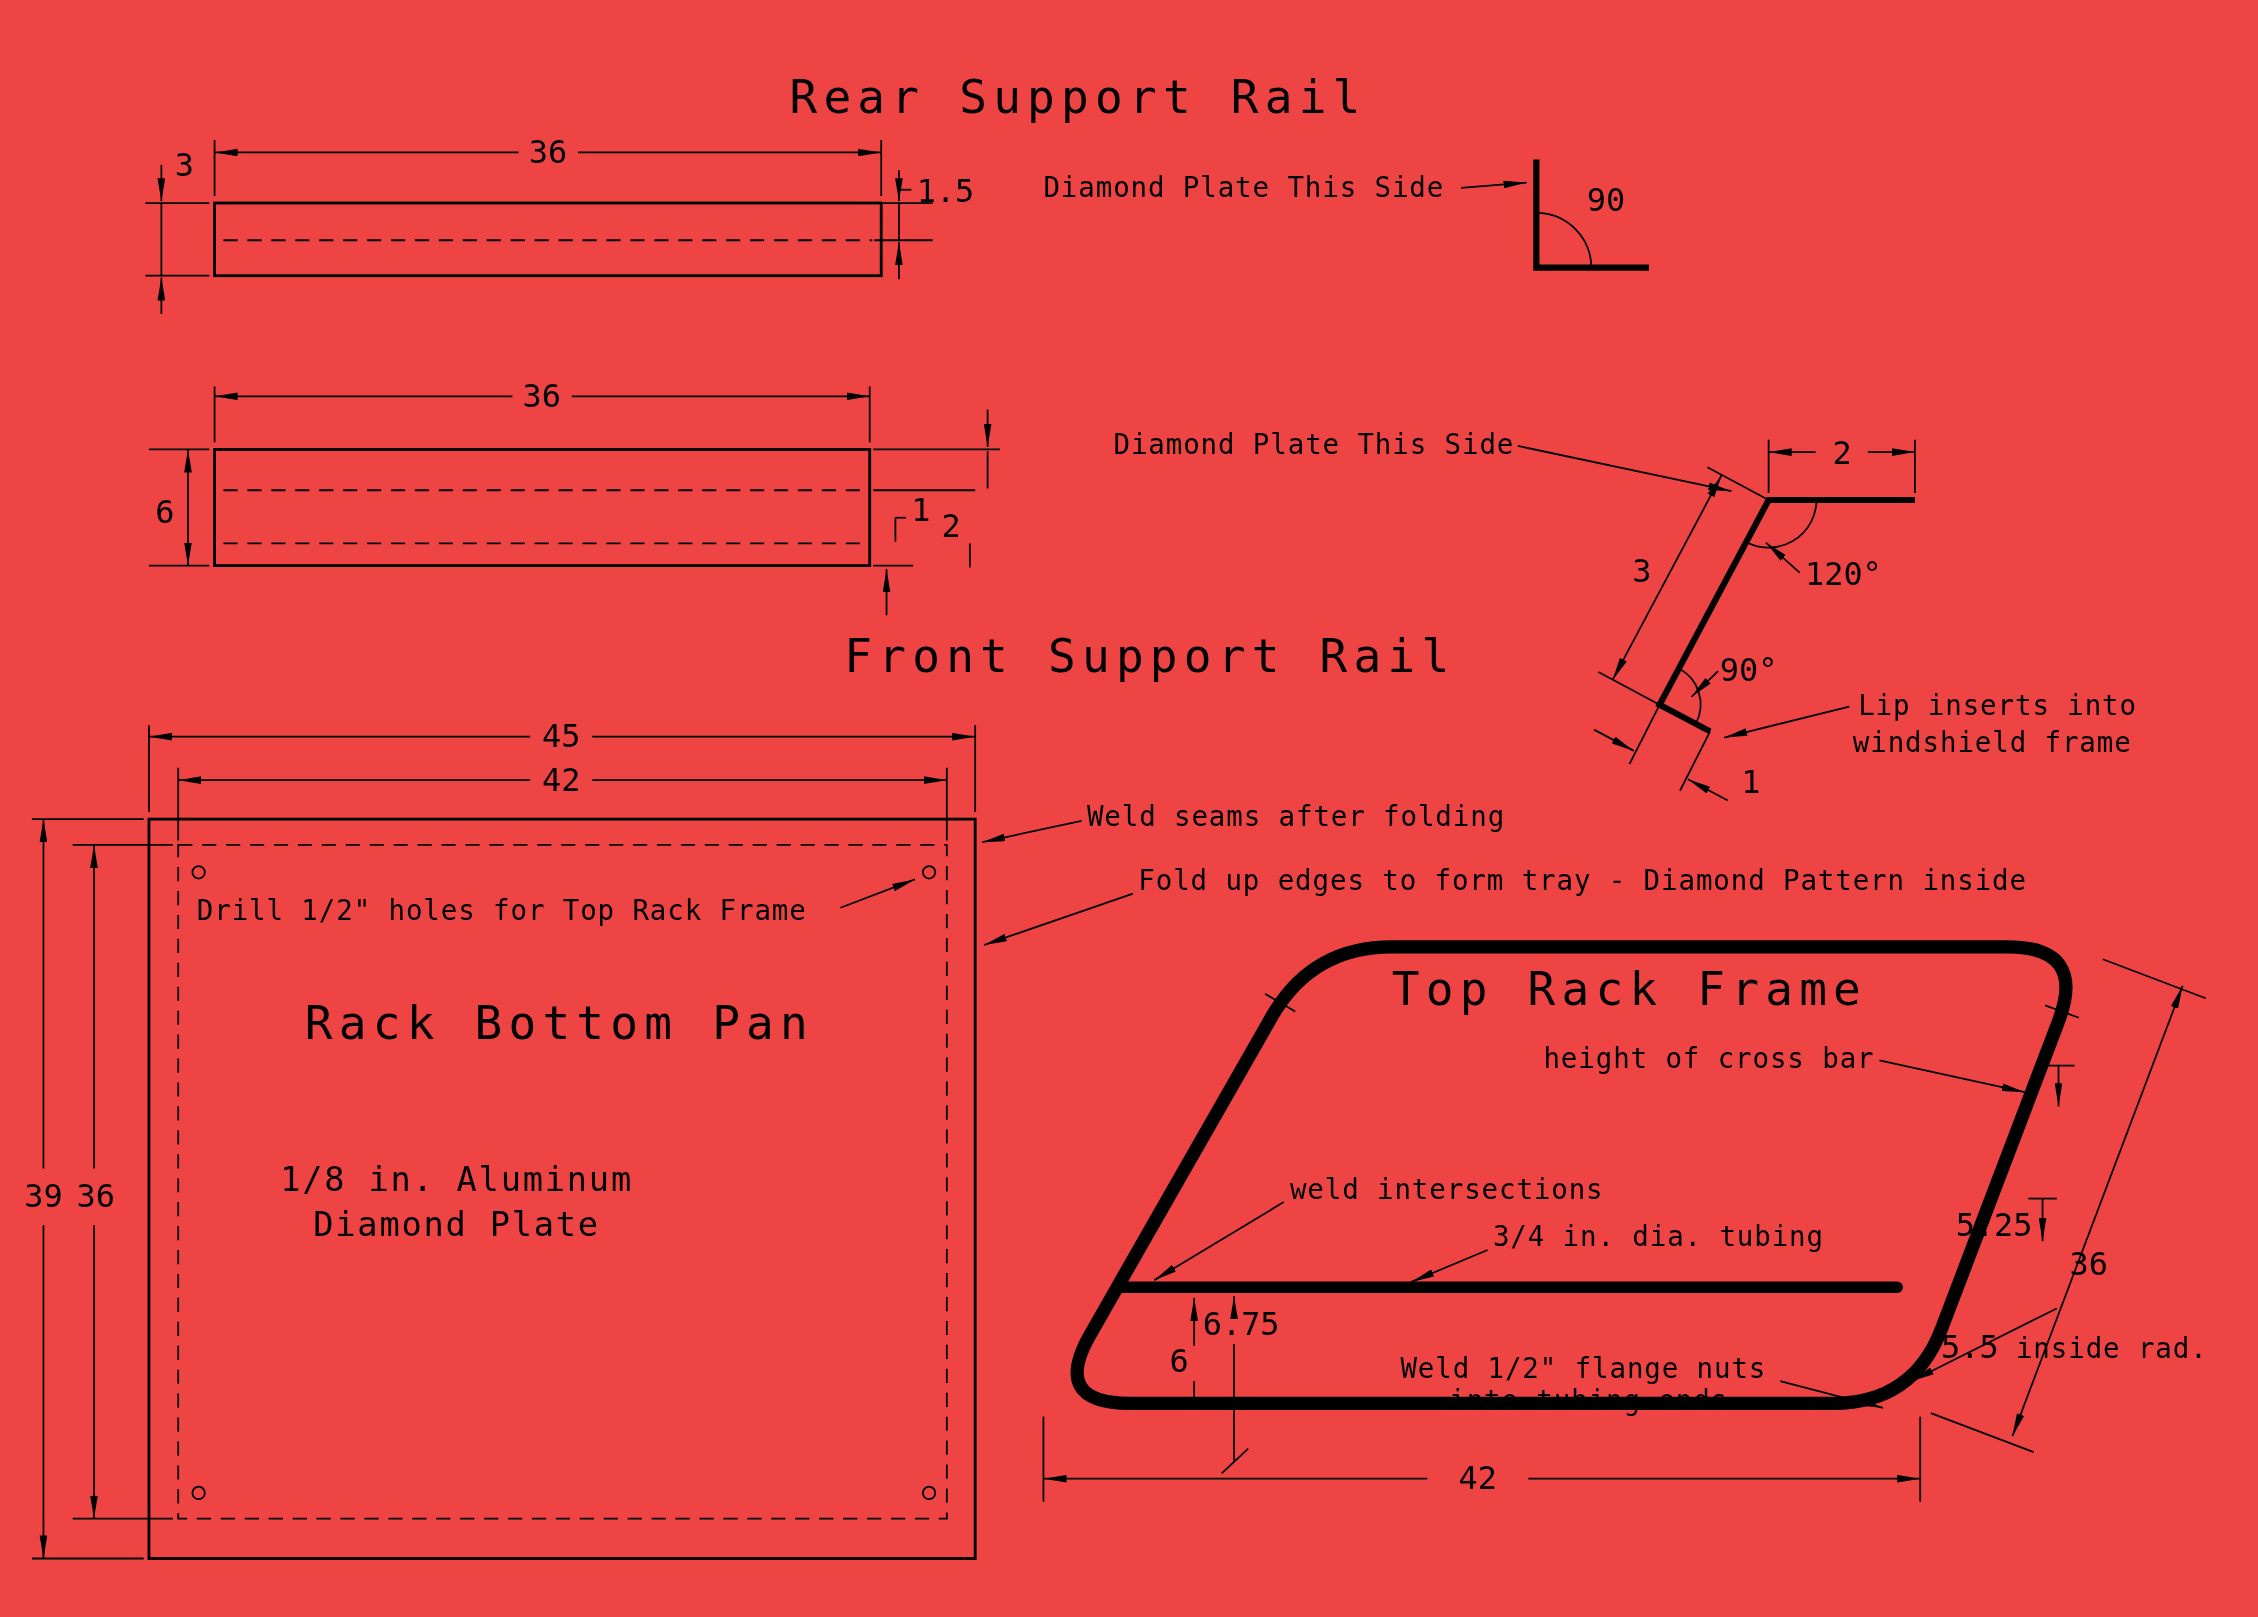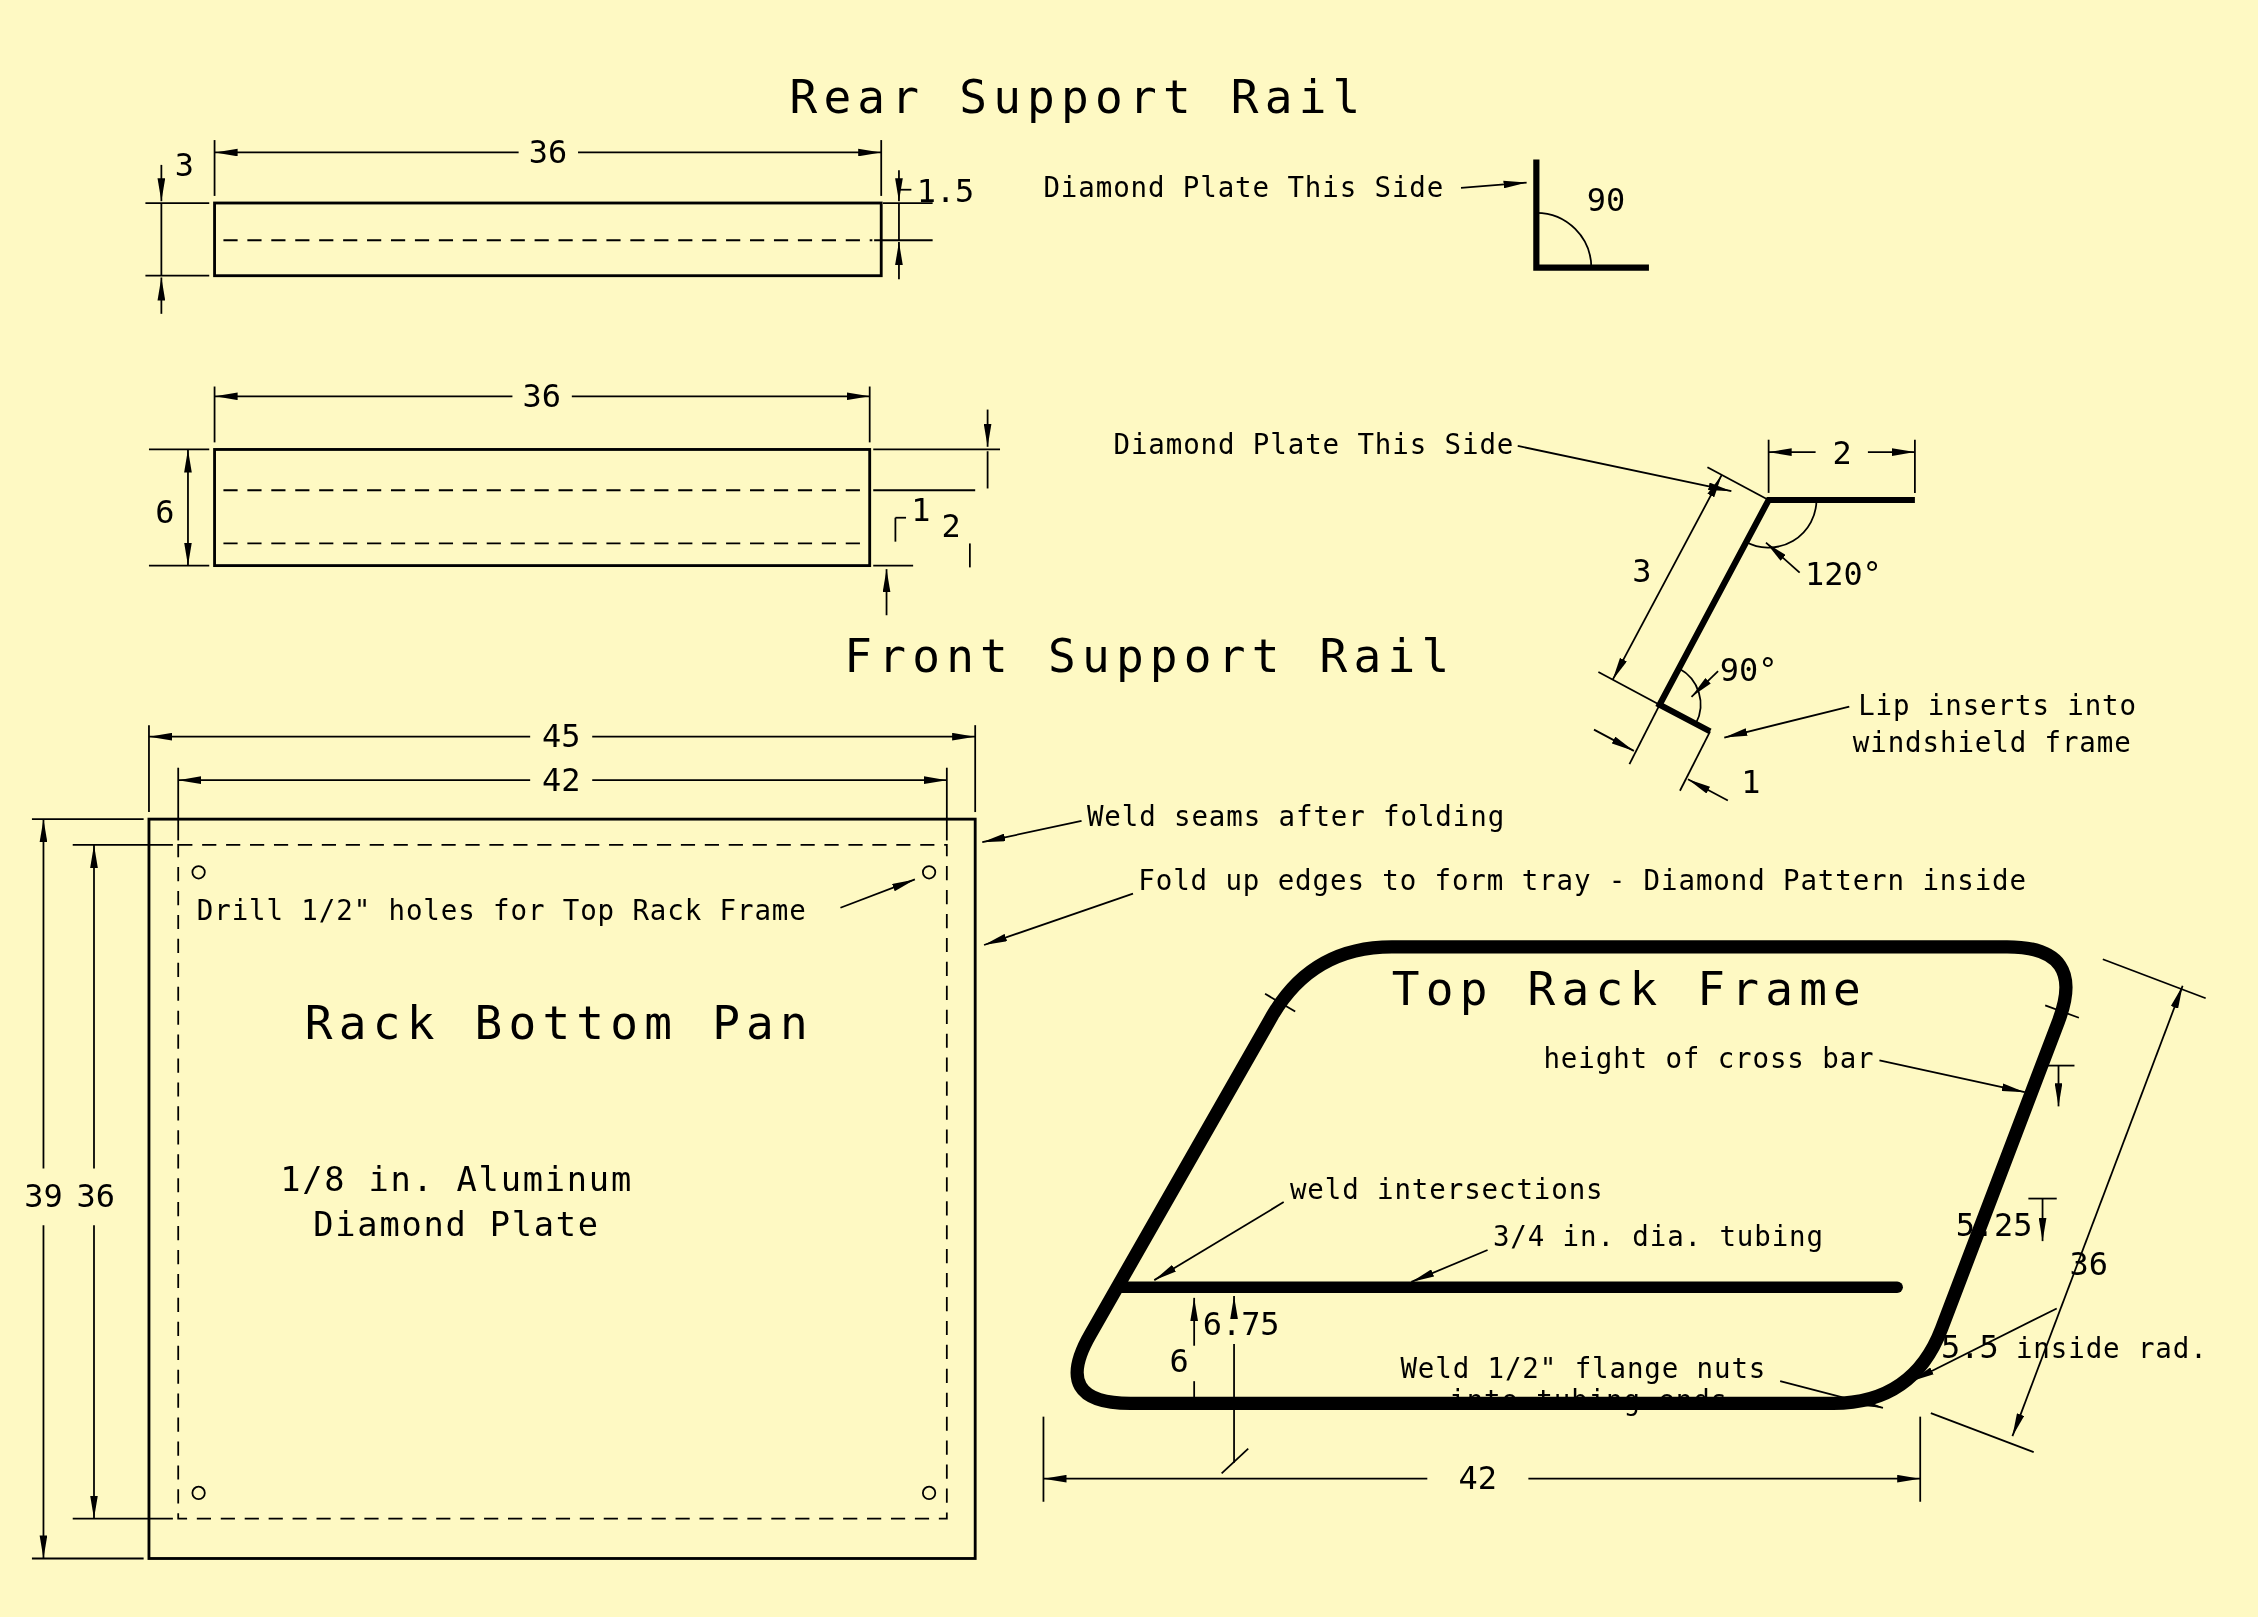--- a/index.html
+++ b/index.html
@@ -1,16 +1,16 @@
 <!DOCTYPE html>
 <html style="font-size:14px"><head>
 <meta charset="utf-8">
 <style>
   html,body{margin:0;padding:0;background:#ffffff}
-  .sheet{position:relative;width:2258px;height:1617px;background:#fef9c3;overflow:hidden}
+  .sheet{position:relative;width:2258px;height:1617px;background:#ef4444;overflow:hidden}
   svg{display:block}
   text{font-family:"DejaVu Sans Mono","Liberation Mono",monospace;fill:#000}
   .t-title{font-size:52px;letter-spacing:7px}
   .t-label{font-size:31px;letter-spacing:1px}
   .t-dim{font-size:36px}
   .t-mat{font-size:38px;letter-spacing:2px}
   .ln{stroke:#000;stroke-width:2;fill:none}
   .ln3{stroke:#000;stroke-width:3.2;fill:none}
   .dash{stroke-dasharray:16 11}
   .thk{stroke:#000;stroke-width:7;fill:none;stroke-linejoin:miter}

